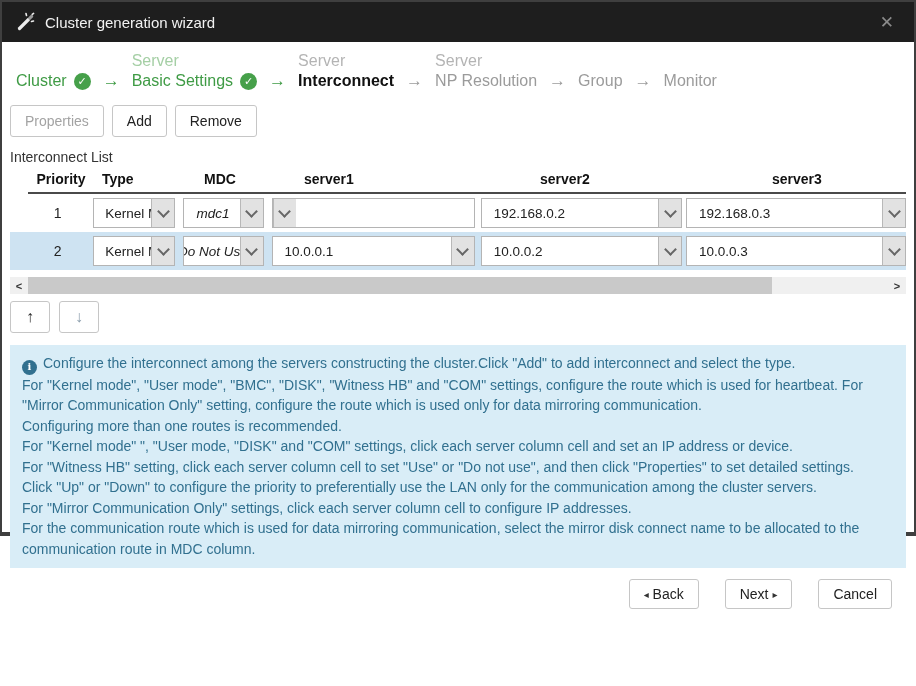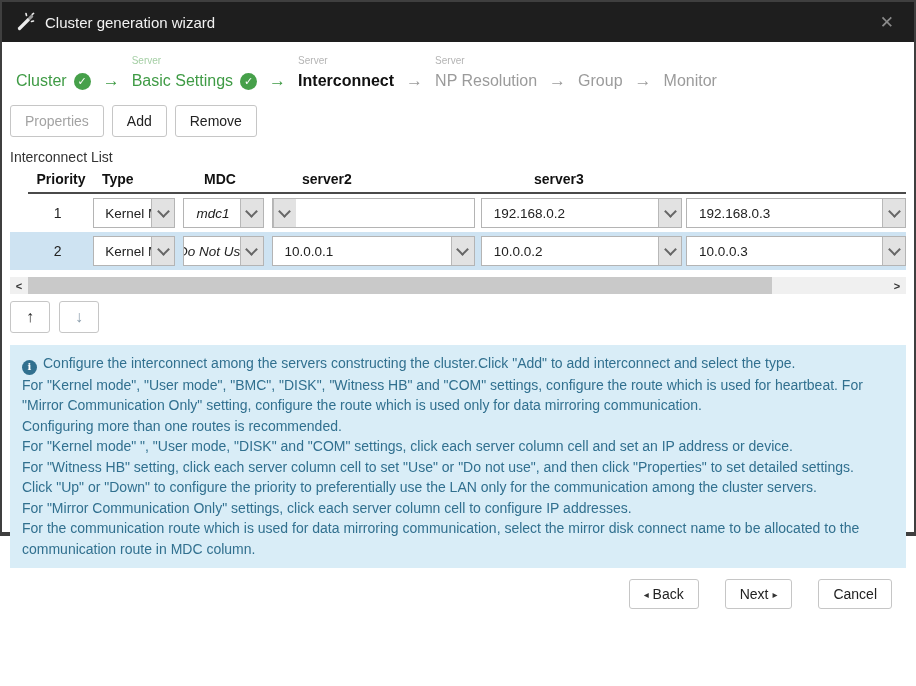--- a/index.html
+++ b/index.html
@@ -11,21 +11,21 @@
   .titlebar .wand{width:20px;height:20px;margin-right:9px;flex:0 0 auto;}
   .titlebar .ttl{font-size:15px;}
   .titlebar .close{margin-left:auto;color:#8a8a8a;font-size:17px;font-weight:bold;cursor:pointer;padding:0 6px;}
 
   
   .content{flex:1;padding:8px 8px 0 8px;display:flex;flex-direction:column;}
 
   
   .breadcrumb{display:flex;align-items:flex-end;margin:2px 6px 8px 6px;}
   .bc-step{display:flex;flex-direction:column;}
-  .bc-sub{font-size:10px;height:17px;line-height:17px;}
+  .bc-sub{font-size:16px;height:17px;line-height:17px;}
   .bc-main{display:flex;align-items:center;font-size:16px;height:24px;}
   .bc-step.done .bc-main{color:#3f9b45;}
   .bc-step.done .bc-sub{color:#a5cfa5;}
   .bc-step.current .bc-main{color:#111;font-weight:bold;}
   .bc-step.current .bc-sub{color:#b4b4b4;}
   .bc-step.todo .bc-main{color:#9b9b9b;}
   .bc-step.todo .bc-sub{color:#b4b4b4;}
   .bc-check{display:inline-flex;align-items:center;justify-content:center;width:17px;height:17px;border-radius:50%;background:#46a04a;color:#fff;font-size:11px;font-weight:bold;margin-left:7px;}
   .bc-arrow{font-size:17px;font-weight:bold;padding:0 12px;height:24px;line-height:24px;align-self:flex-end;}
   .bc-arrow.green{color:#3f9b45;}
@@ -154,20 +154,21 @@
       <button>Add</button>
       <button>Remove</button>
     </div>
 
     <div class="list-label">Interconnect List</div>
 
     <div class="thead">
       <span class="th-priority">Priority</span>
       <span class="th-type">Type</span>
       <span class="th-mdc">MDC</span>
+      <span class="th-s1">server1</span>
       <span class="th-s2">server2</span>
       <span class="th-s3">server3</span>
     </div>
     <div class="tsep"></div>
 
     <div class="trow">
       <span class="td-priority">1</span>
       <div class="sel">
         <span class="sel-text">Kernel Mode</span>
         <span class="sel-btn">

